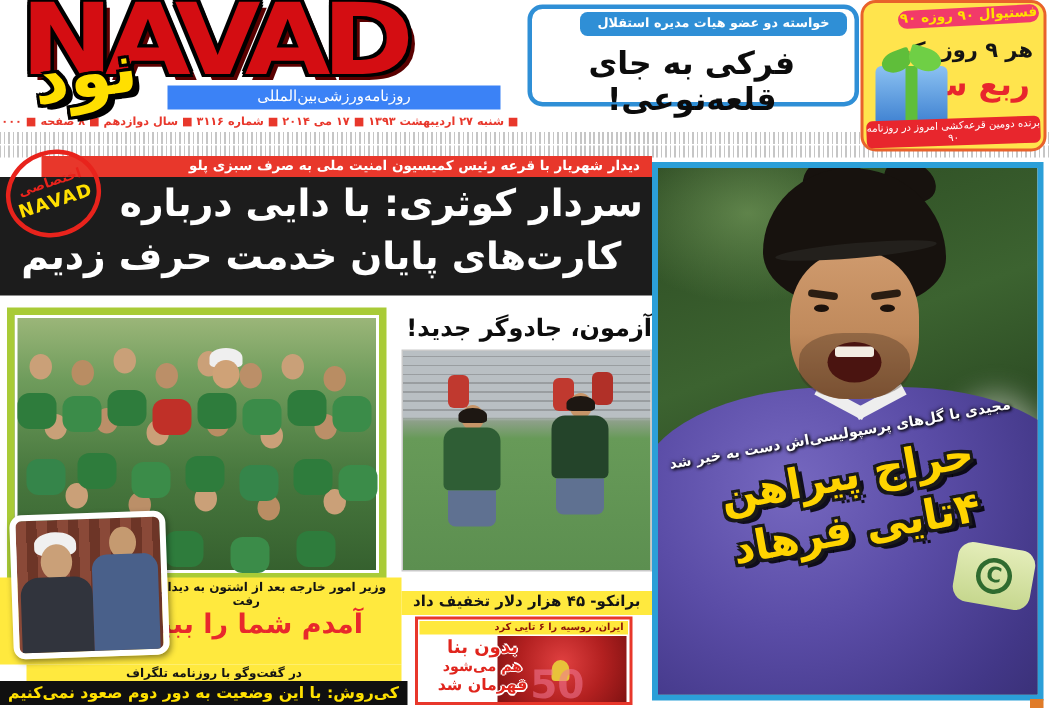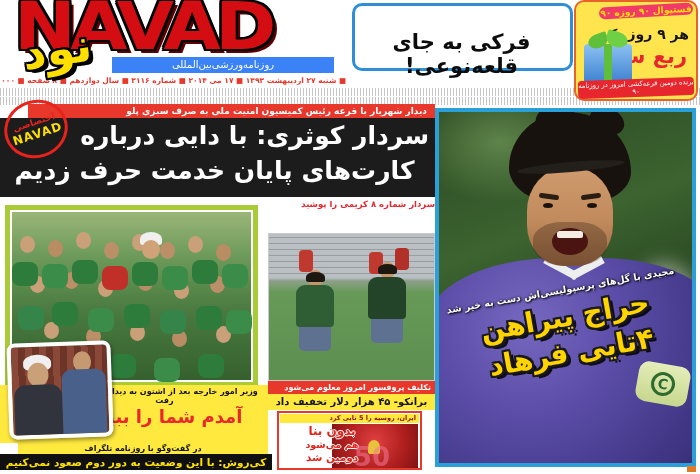--- a/index.html
+++ b/index.html
@@ -147,21 +147,21 @@
     color:#141414; font-size:10px; font-weight:bold; line-height:16px; text-align:center; }
 
   .wrestling-box { left:277px; top:411px; width:145px; height:59px; background:#fff;
     border:2px solid #e8372b; box-shadow:0 0 0 2px #fff inset; overflow:hidden; }
   .wrestling-label { position:absolute; top:1px; left:1px; right:1px; height:9px; background:#ffe83c;
     color:#8a1208; font-size:6.5px; font-weight:bold; line-height:9px; text-align:right; padding:0 3px; }
   .wrestling-photo { position:absolute; right:2px; top:11px; width:86px; height:44px;
     background:radial-gradient(circle at 50% 40%,#e04040 0%,#b22020 55%,#801212 100%); }
   .wrestling-trophy { position:absolute; right:38px; top:16px; width:12px; height:14px;
     background:#e8c23a; border-radius:50% 50% 20% 20%; }
-  .wrestling-text { position:absolute; left:16px; top:11px; width:74px; z-index:2; text-align:center; }
+  .wrestling-text { position:absolute; left:6px; top:11px; width:74px; z-index:2; text-align:center; }
   .wb1 { font-size:12px; font-weight:bold; color:#e0251d;
     text-shadow:1px 0 #fff,-1px 0 #fff,0 1px #fff,0 -1px #fff; }
   .wb2 { font-size:9.5px; font-weight:bold; color:#e0251d; margin-top:1px;
     text-shadow:1px 0 #fff,-1px 0 #fff,0 1px #fff,0 -1px #fff; }
   .wb3 { font-size:10.5px; font-weight:bold; color:#e0251d; margin-top:1px;
     text-shadow:1px 0 #fff,-1px 0 #fff,0 1px #fff,0 -1px #fff; }
   .watermark90 { position:absolute; right:30px; bottom:-4px; font-size:26px; font-weight:bold;
     color:rgba(240,120,150,.55); direction:ltr; z-index:3; }
 
   
@@ -212,20 +212,21 @@
 <div class="page">
 
   <div class="abs navad-logo">NAVAD</div>
   <div class="abs nood-logo">نود</div>
   <div class="abs tagline-strip">روزنامه‌ورزشی‌بین‌المللی</div>
   <div class="abs dateline">■ شنبه ۲۷ اردیبهشت ۱۳۹۳ ■ ۱۷ می ۲۰۱۴ ■ شماره ۳۱۱۶ ■ سال دوازدهم ■ ۸ صفحه ■ ۱۰۰۰ تومان</div>
   <div class="abs halftone" style="top:88px;"></div>
   <div class="abs halftone" style="top:97px;"></div>
 
   <div class="abs esteghlal-box">
+    <div class="esteghlal-tab">خواسته دو عضو هیات مدیره استقلال</div>
     <div class="esteghlal-headline">فرکی به جای قلعه‌نوعی!</div>
   </div>
 
   <div class="abs festival-box">
     <div class="festival-label">فستیوال ۹۰ روزه ۹۰</div>
     <div class="festival-line1">هر ۹ روز یک</div>
     <div class="festival-line2">ربع سکه</div>
     <div class="gift">
       <div class="gift-cube"></div>
       <div class="gift-ribbon-v"></div>
@@ -258,49 +259,48 @@
     <div class="iz2-face"></div>
     <div class="iz2-body"></div>
   </div>
   <div class="abs zarif-box">
     <div class="zarif-caption">وزیر امور خارجه بعد از اشتون به دیدار کی‌روش رفت</div>
     <div class="zarif-q2">آمدم شما را ببینم</div>
   </div>
   <div class="abs telegraph-strip">در گفت‌وگو با روزنامه تلگراف</div>
   <div class="abs queiroz-strip">کی‌روش: با این وضعیت به دور دوم صعود نمی‌کنیم</div>
 
-  <div class="abs azmoun-kicker">سردار شماره ۸ کریمی را پوشید</div>
+  <div class="abs azmoun-headline">آزمون، جادوگر جدید!</div>
   <div class="abs training-photo">
     <div class="fence"></div>
     <div class="staff-red"></div>
     <div class="fig" style="left:24px; top:38px;">
       <div class="fig-hair"></div>
       <div class="fig-head"></div>
       <div class="fig-torso"></div>
       <div class="fig-shorts"></div>
     </div>
     <div class="fig" style="left:96px; top:30px;">
       <div class="fig-hair"></div>
       <div class="fig-head"></div>
       <div class="fig-torso" style="background:#24442a;"></div>
       <div class="fig-shorts"></div>
     </div>
   </div>
-  <div class="abs prof-strip">تکلیف پروفسور امروز معلوم می‌شود</div>
   <div class="abs branko-strip">برانکو- ۴۵ هزار دلار تخفیف داد</div>
 
   <div class="abs wrestling-box">
-    <div class="wrestling-label">ایران، روسیه را 5 تایی کرد</div>
+    <div class="wrestling-label">ایران، روسیه را ۶ تایی کرد</div>
     <div class="wrestling-photo">
       <div class="wrestling-trophy"></div>
     </div>
     <div class="wrestling-text">
       <div class="wb1">بدون بنا</div>
       <div class="wb2">هم می‌شود</div>
-      <div class="wb3">دومین شد</div>
+      <div class="wb3">قهرمان شد</div>
     </div>
     <div class="watermark90">50</div>
   </div>
 
   <div class="abs main-photo">
     <div class="stadium-glow"></div>
     <div class="gk-blur"></div>
     <div class="pl-tuft1"></div>
     <div class="pl-tuft2"></div>
     <div class="pl-hair"></div>

